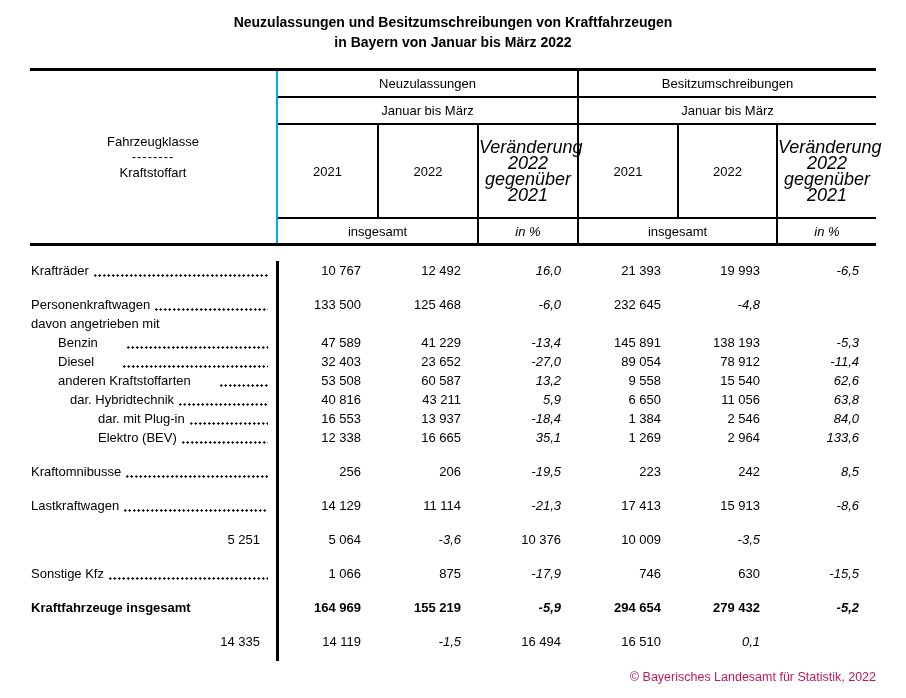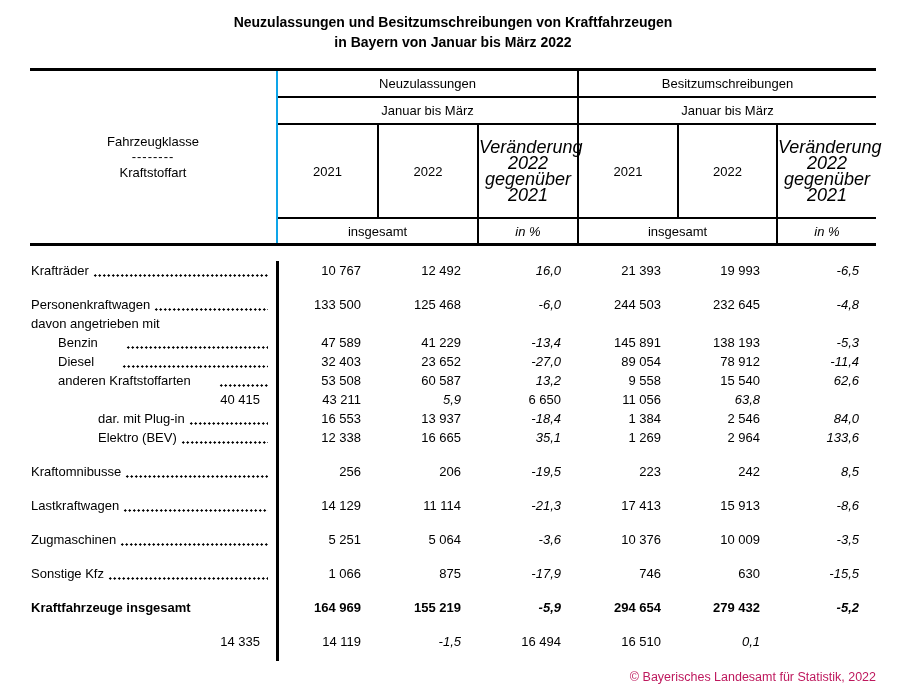--- a/index.html
+++ b/index.html
@@ -185,21 +185,20 @@
         <div class="cell label-cell">
           <div class="lab-line ind0">
             <span class="lab-text">Personenkraftwagen</span>
             <span class="leader"></span>
           </div>
           <div class="lab-line ind0">davon angetrieben mit</div>
         </div>
         <div class="cell num">133 500</div>
         <div class="cell num">125 468</div>
         <div class="cell num pct">-6,0</div>
-        <div class="cell num">244 503</div>
         <div class="cell num">232 645</div>
         <div class="cell num pct">-4,8</div>
       </div>
       <div class="trow">
         <div class="cell label-cell">
           <div class="lab-line ind1">
             <span class="lab-text">Benzin</span>
             <span class="leader"></span>
           </div>
         </div>
@@ -232,21 +231,27 @@
           </div>
         </div>
         <div class="cell num">53 508</div>
         <div class="cell num">60 587</div>
         <div class="cell num pct">13,2</div>
         <div class="cell num">9 558</div>
         <div class="cell num">15 540</div>
         <div class="cell num pct">62,6</div>
       </div>
       <div class="trow">
-        <div class="cell num">40 415</div>
+        <div class="cell label-cell">
+          <div class="lab-line ind2">
+            <span class="lab-text">dar. Hybridtechnik</span>
+            <span class="leader"></span>
+          </div>
+        </div>
+        <div class="cell num">40 816</div>
         <div class="cell num">43 211</div>
         <div class="cell num pct">5,9</div>
         <div class="cell num">6 650</div>
         <div class="cell num">11 056</div>
         <div class="cell num pct">63,8</div>
       </div>
       <div class="trow">
         <div class="cell label-cell">
           <div class="lab-line ind3">
             <span class="lab-text">dar. mit Plug-in</span>
@@ -296,26 +301,20 @@
           </div>
         </div>
         <div class="cell num">14 129</div>
         <div class="cell num">11 114</div>
         <div class="cell num pct">-21,3</div>
         <div class="cell num">17 413</div>
         <div class="cell num">15 913</div>
         <div class="cell num pct">-8,6</div>
       </div>
       <div class="trow main">
-        <div class="cell label-cell">
-          <div class="lab-line ind0">
-            <span class="lab-text">Zugmaschinen</span>
-            <span class="leader"></span>
-          </div>
-        </div>
         <div class="cell num">5 251</div>
         <div class="cell num">5 064</div>
         <div class="cell num pct">-3,6</div>
         <div class="cell num">10 376</div>
         <div class="cell num">10 009</div>
         <div class="cell num pct">-3,5</div>
       </div>
       <div class="trow main">
         <div class="cell label-cell">
           <div class="lab-line ind0">

